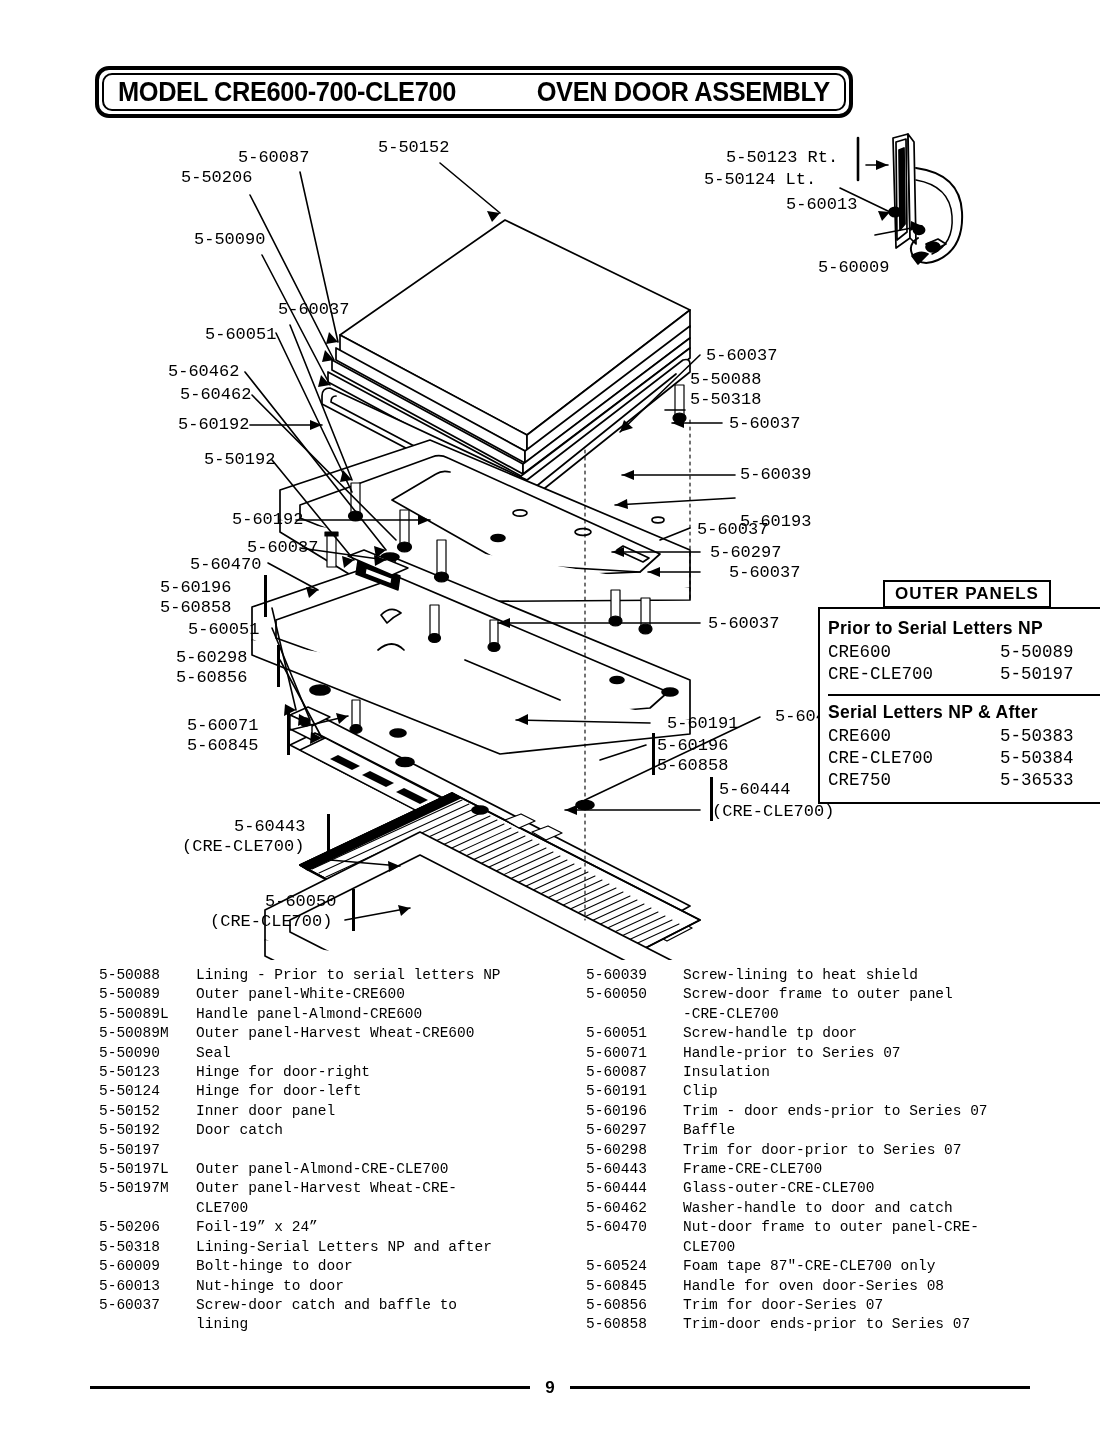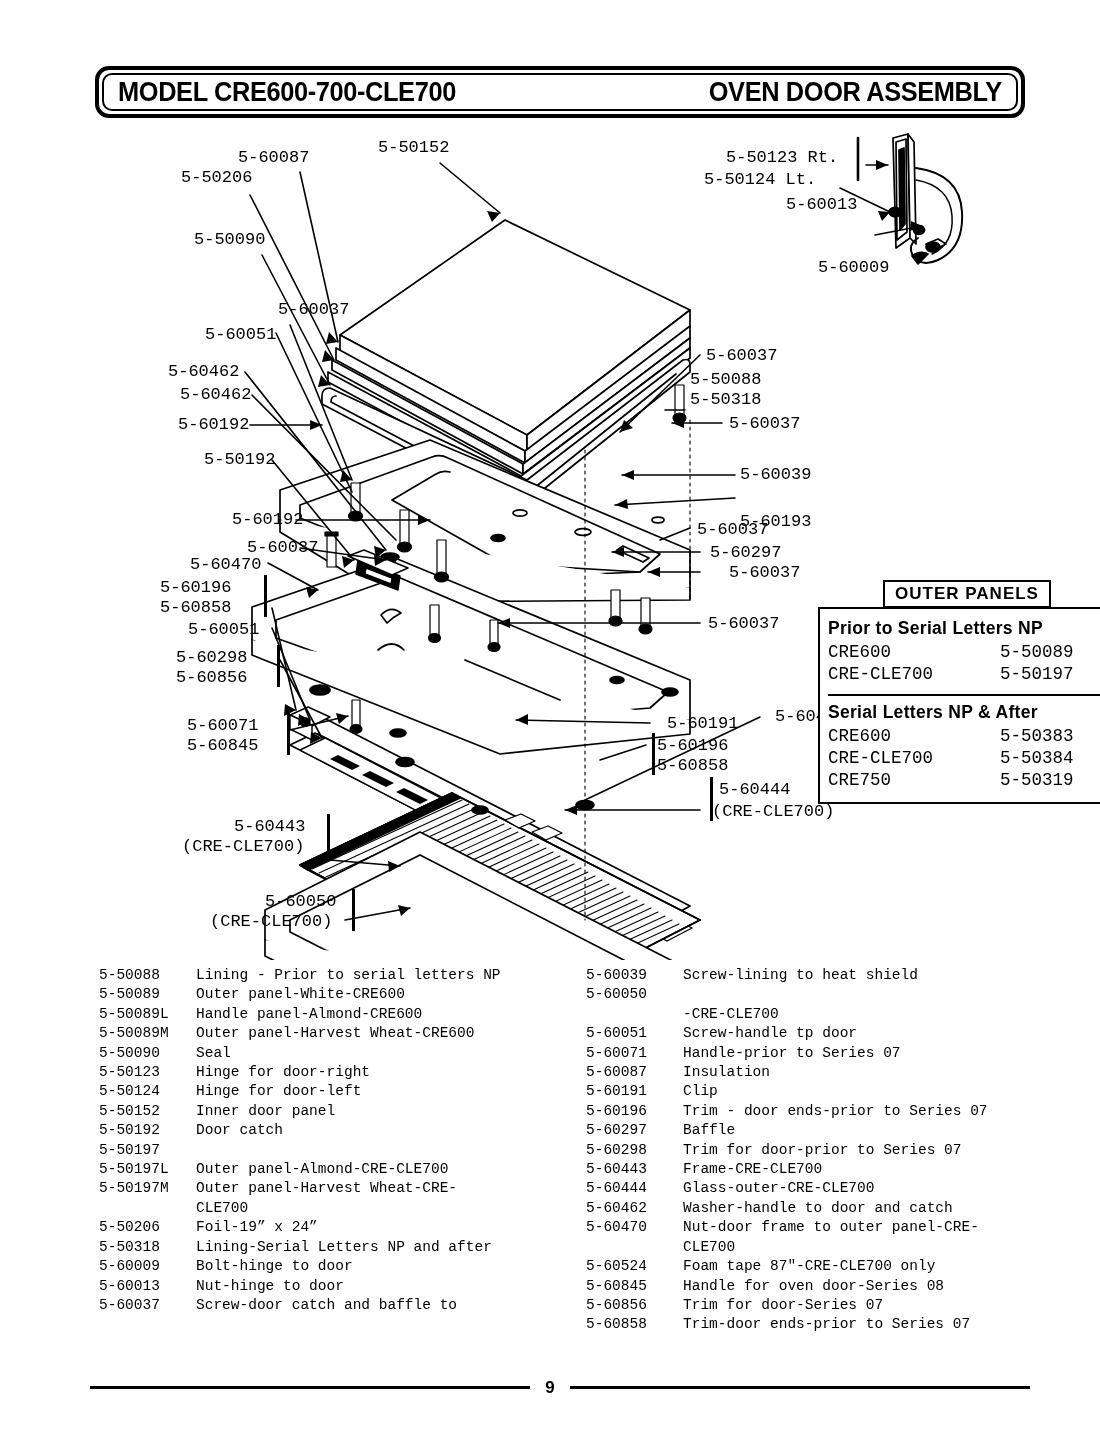--- a/index.html
+++ b/index.html
@@ -6,21 +6,21 @@
   html,body{margin:0;padding:0;background:#fff;}
   body{
     width:1100px;height:1440px;
     font-family:"Liberation Mono","DejaVu Sans Mono",monospace;
     color:#000;position:relative;overflow:hidden;
   }
   #page{position:absolute;inset:0;}
 
   
   .banner{
-    position:absolute;left:95px;top:66px;width:930px;height:52px;
+    position:absolute;left:95px;top:66px;width:758px;height:52px;
     border:4px solid #000;border-radius:14px;
     box-sizing:border-box;
   }
   .banner-inner{
     position:absolute;inset:3px;border:2px solid #000;border-radius:10px;
     box-sizing:border-box;
     display:flex;align-items:center;justify-content:space-between;
     padding:0 14px;
   }
   .banner-title,.banner-sub{
@@ -468,21 +468,21 @@
           <div class="op-row">
             <span class="m">CRE600</span>
             <span class="p">5-50383</span>
           </div>
           <div class="op-row">
             <span class="m">CRE-CLE700</span>
             <span class="p">5-50384</span>
           </div>
           <div class="op-row">
             <span class="m">CRE750</span>
-            <span class="p">5-50319</span>
+            <span class="p">5-36533</span>
           </div>
         </div>
       </div>
     </div>
   </div>
 
   <div id="parts">
     <div class="col left" id="col-left">
         <div class="prow">
           <span class="pn">5-50088</span>
@@ -548,28 +548,33 @@
           <span class="pd">Bolt-hinge to door</span>
         </div>
         <div class="prow">
           <span class="pn">5-60013</span>
           <span class="pd">Nut-hinge to door</span>
         </div>
         <div class="prow">
           <span class="pn">5-60037</span>
           <span class="pd">Screw-door catch and baffle to</span>
         </div>
+        <div class="prow cont">
+          <span class="pn">5-60037</span>
+          <span class="pd">lining</span>
+        </div>
       </div>
     <div class="col right" id="col-right">
         <div class="prow">
           <span class="pn">5-60039</span>
           <span class="pd">Screw-lining to heat shield</span>
         </div>
         <div class="prow">
           <span class="pn">5-60050</span>
+          <span class="pd">Screw-door frame to outer panel</span>
         </div>
         <div class="prow cont">
           <span class="pn">5-60050</span>
           <span class="pd">-CRE-CLE700</span>
         </div>
         <div class="prow">
           <span class="pn">5-60051</span>
           <span class="pd">Screw-handle tp door</span>
         </div>
         <div class="prow">

